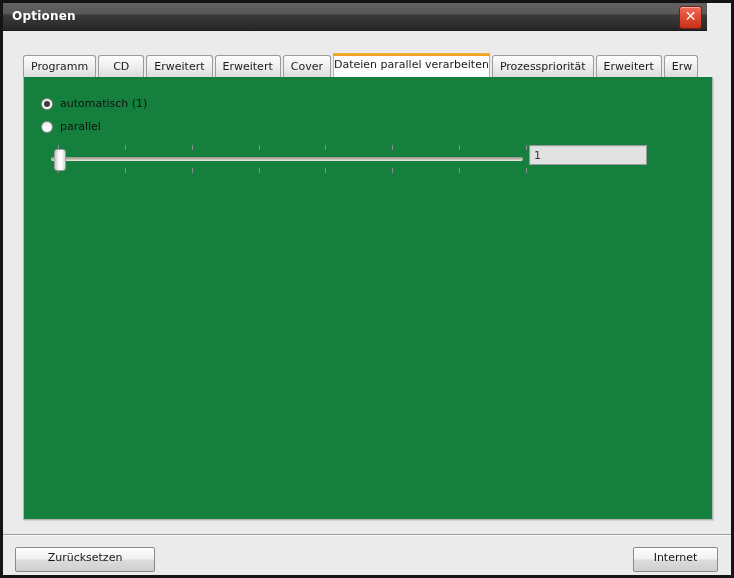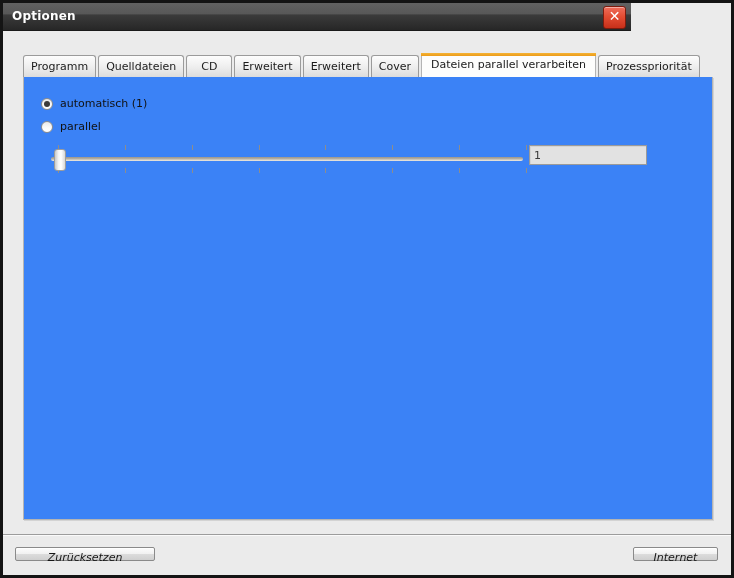--- a/index.html
+++ b/index.html
@@ -22,21 +22,21 @@
     box-sizing: border-box;
     background: #ebebeb;
     border: 3px solid #141414;
     overflow: hidden;
   }
 
   
   #title-bar {
     position: absolute;
     left: 0; top: 0;
-    width: 628px;
+    width: 704px;
     height: 27px;
     background: linear-gradient(to bottom,
                 #626262 0%, #575757 42%, #3b3b3b 43%,
                 #2e2e2e 80%, #262626 100%);
     border-bottom: 1px solid #1a1a1a;
   }
   #title-text {
     position: absolute;
     left: 9px;
     top: 6px;
@@ -104,21 +104,21 @@
   }
   .tab.active {
     height: 24px;
     line-height: 23px;
     background: #fdfdfc;
     border: 1px solid #b4b4b4;
     border-top: none;
     border-bottom: none;
     border-radius: 0;
     margin-top: -2px;
-    padding: 0 9px;
+    padding: 0 0;
     box-shadow: none;
   }
   .tab.active:before {
     content: "";
     position: absolute;
     left: -1px; right: -1px; top: 0;
     height: 3px;
     background: linear-gradient(to bottom, #f5b335 0%, #eb9b18 100%);
   }
   .tab.clipped {
@@ -156,21 +156,21 @@
   }
 
   
   #tab-panel {
     position: absolute;
     left: 20px;
     top: 46px;
     width: 690px;
     height: 443px;
     box-sizing: border-box;
-    background: #3b82f6;
+    background: #15803d;
     border: 1px solid #b4b4b4;
     border-top: none;
     box-shadow: 1px 1px 0 rgba(0,0,0,0.10);
     padding-left: 40px;
   }
 
   
   .radio-row {
     position: absolute;
     left: 17px;
@@ -267,32 +267,31 @@
     position: absolute;
     left: 0;
     top: 503px;
     width: 728px;
     height: 1px;
     background: #9c9c9c;
     box-shadow: 0 1px 0 #fafafa;
   }
   .dlg-button {
     position: absolute;
-    height: 14px;
+    height: 25px;
     box-sizing: border-box;
     background: linear-gradient(to bottom, #fdfdfd 0%, #f1f1f1 48%, #dcdcdc 52%, #cfcfcf 100%);
     border: 1px solid #8a8a8a;
     border-radius: 2px;
     font-size: 11px;
     color: #161616;
     text-align: center;
     line-height: 20px;
     cursor: pointer;
     box-shadow: inset 0 1px 0 #ffffff;
-    font-style: italic;
   }
   #btn-reset  { left: 12px;  top: 516px; width: 140px; }
   #btn-ok     { left: 531px; top: 516px; width: 90px;  }
   #btn-cancel { left: 630px; top: 516px; width: 85px;  }
 </style>
 </head>
 <body>
 
 <div id="dialog-window">
 
@@ -300,21 +299,20 @@
     <div id="title-text">Optionen</div>
     <div id="close-button">
       <div class="x-glyph">✕</div>
     </div>
   </div>
 
   <div id="client-area">
 
     <div id="tab-strip">
       <div class="tab">Programm</div>
-      <div class="tab">Quelldateien</div>
       <div class="tab" style="padding:0 14px;">CD</div>
       <div class="tab">Erweitert</div>
       <div class="tab">Erweitert</div>
       <div class="tab">Cover</div>
       <div class="tab active">Dateien parallel verarbeiten</div>
       <div class="tab">Prozesspriorität</div>
       <div class="tab">Erweitert</div>
       <div class="tab clipped">Erw</div>
       <div class="tab-scroll left">
           <span class="arrow"></span>

